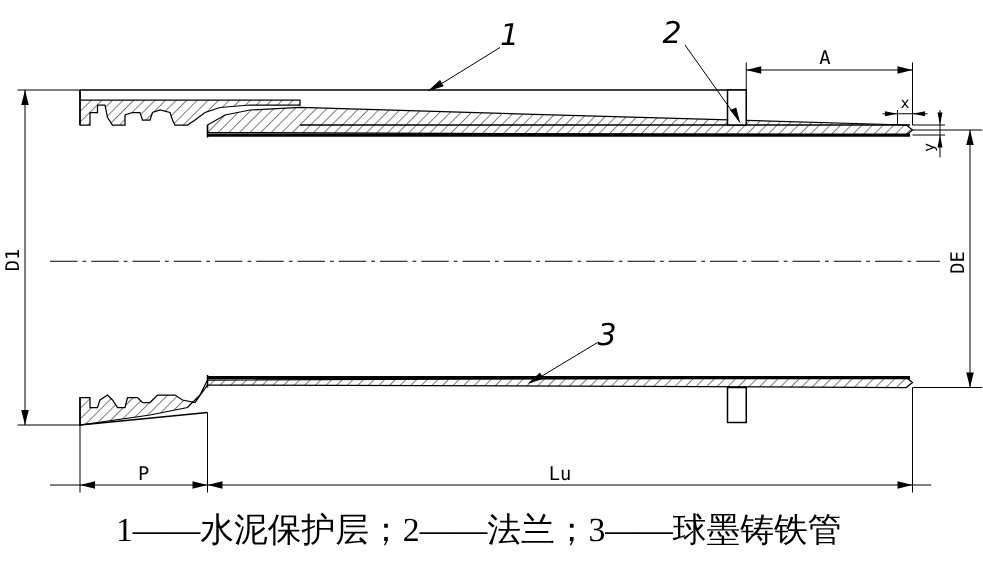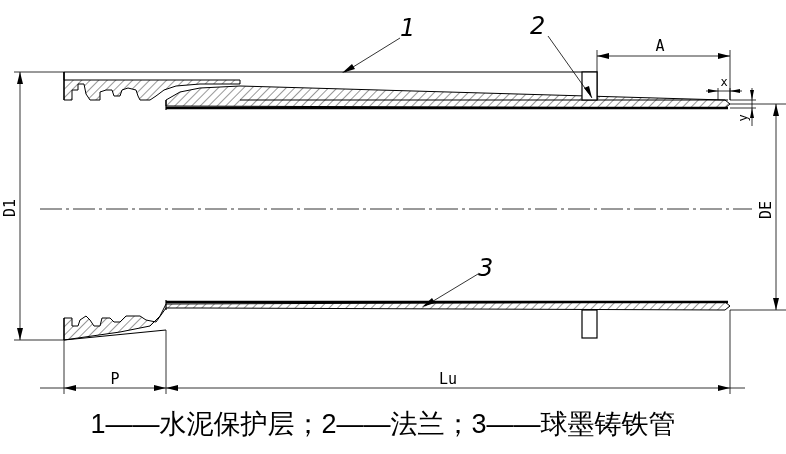--- a/index.html
+++ b/index.html
@@ -4,21 +4,21 @@
 <style>
   html, body { margin: 0; padding: 0; background: #ffffff; }
   body { width: 786px; height: 454px; position: relative; overflow: hidden; font-family: "DejaVu Sans", sans-serif; }
   svg { position: absolute; left: 0; top: 0; }
   .ln { stroke: #000; fill: none; stroke-width: 1.2; }
   .thick { stroke: #000; fill: none; stroke-width: 2.6; }
   .thin { stroke: #000; fill: none; stroke-width: 0.8; }
   .center { stroke: #000; fill: none; stroke-width: 0.8; stroke-dasharray: 22 4 3 4; }
   .lbl { font-family: "DejaVu Sans Mono", monospace; font-size: 15px; fill: #000; }
   .num { font-family: "DejaVu Sans", sans-serif; font-size: 24px; fill: #000; font-style: italic; }
-  .caption { position: absolute; left: 0; width: 766px; top: 406px; text-align: center; font-family: Liberation Sans, sans-serif; font-size: 27px; color: #000; letter-spacing: 0px; white-space: nowrap; }
+  .caption { position: absolute; left: 0; width: 766px; top: 406px; text-align: center; font-family: Liberation Serif, serif; font-size: 27px; color: #000; letter-spacing: 0px; white-space: nowrap; }
 </style>
 </head>
 <body>
 
 <svg width="786" height="454" viewBox="0 0 786 454">
   <defs>
     <pattern id="hatch" patternUnits="userSpaceOnUse" width="6" height="6" patternTransform="rotate(45)">
       <line x1="0" y1="0" x2="0" y2="6" stroke="#000" stroke-width="0.8"></line>
     </pattern>
   </defs>

